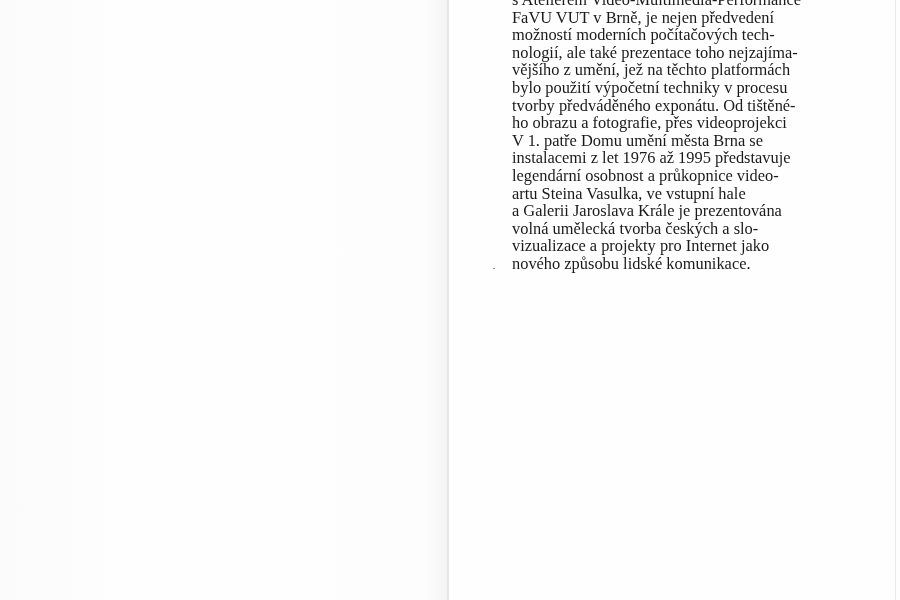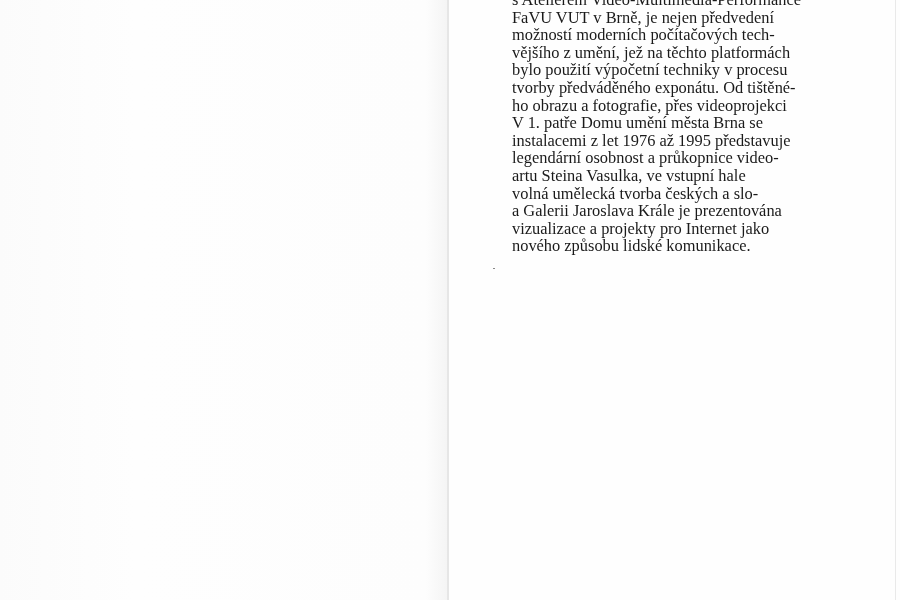--- a/index.html
+++ b/index.html
@@ -80,26 +80,27 @@
   <div class="page-left"></div>
   <div class="gutter"></div>
   <div class="page-right"></div>
   <div class="right-edge"></div>
   <div class="speck"></div>
 
   <p class="body-text">
     <span class="line">s Ateliérem Video-Multimedia-Performance</span>
     <span class="line">FaVU VUT v Brně, je nejen předvedení</span>
     <span class="line">možností moderních počítačových tech-</span>
+    <span class="line">nologií, ale také prezentace toho nejzajíma-</span>
     <span class="line">vějšího z umění, jež na těchto platformách</span>
     <span class="line">bylo použití výpočetní techniky v procesu</span>
     <span class="line">tvorby předváděného exponátu. Od tištěné-</span>
     <span class="line">ho obrazu a fotografie, přes videoprojekci</span>
     <span class="line">V 1. patře Domu umění města Brna se</span>
     <span class="line">instalacemi z let 1976 až 1995 představuje</span>
     <span class="line">legendární osobnost a průkopnice video-</span>
     <span class="line">artu Steina Vasulka, ve vstupní hale</span>
+    <span class="line">a Galerii Jaroslava Krále je prezentována</span>
     <span class="line">volná umělecká tvorba českých a slo-</span>
-    <span class="line">a Galerii Jaroslava Krále je prezentována</span>
     <span class="line">vizualizace a projekty pro Internet jako</span>
     <span class="line">nového způsobu lidské komunikace.</span>
   </p>
 </div>
 
 </body></html>

